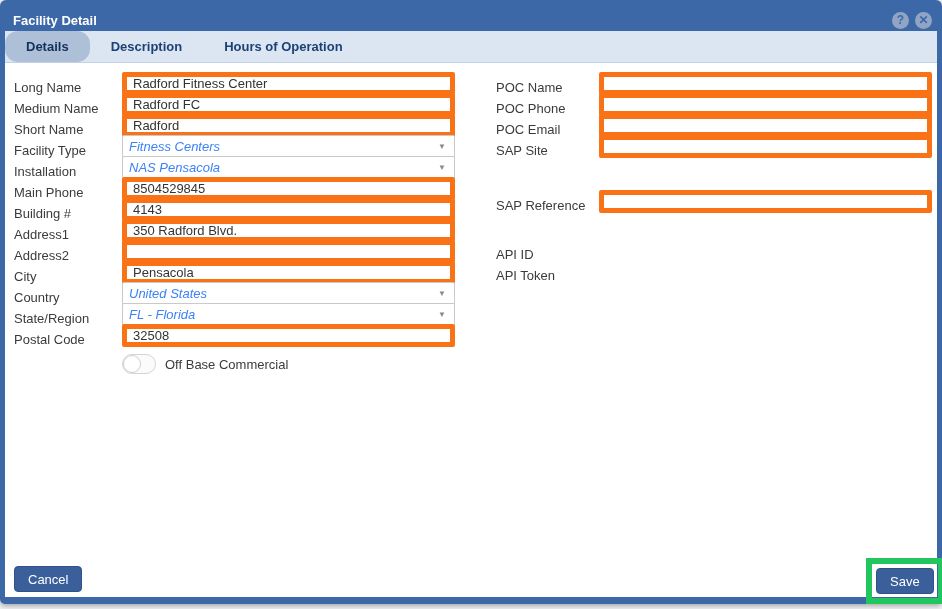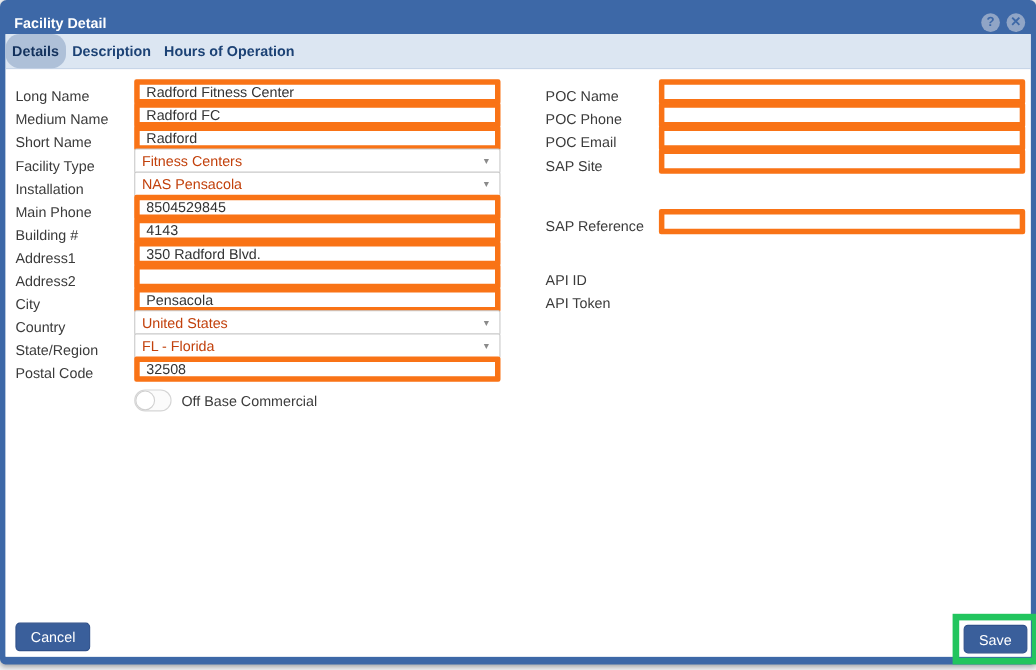--- a/index.html
+++ b/index.html
@@ -33,21 +33,21 @@
   .body {
     position: absolute; top: 31px; left: 5px; right: 5px; bottom: 7px;
     background: #fff; overflow: hidden;
   }
   .tabbar {
     height: 32px; background: #dce6f2;
     border-bottom: 1px solid #c2d1e5;
     display: flex;
   }
   .tab {
-    padding: 0 6px; line-height: 31px;
+    padding: 0 21px; line-height: 31px;
     font-weight: bold; color: #1c4275; font-size: 13px; cursor: pointer; border-radius: 13px;
   }
   .tab.active { background: #aec0d8; color: #13315c; }
   .content { position: absolute; top: 32px; left: 0; right: 0; bottom: 0; background: #fff; }
   .col { position: absolute; top: 17px; }
   .col-left  { left: 9px;   width: 441px; }
   .col-right { left: 467px; width: 436px; margin-left: 24px; }
   .form-row { display: flex; align-items: flex-end; height: 15px; margin-bottom: 6px; }
   .field-label { width: 108px; flex: none; color: #3b3b3b; }
   .col-right .field-label { width: 103px; }
@@ -56,21 +56,21 @@
     border: 5px solid #f97316; border-radius: 2px;
     padding: 0 6px; font: 13px "Liberation Sans", sans-serif;
     color: #333; outline: none; background: #fff;
   }
   .field-select {
     flex: 1; min-width: 0; height: 23px;
     border: 1px solid #c9c9c9; border-radius: 2px;
     display: flex; align-items: center; padding: 0 6px;
     cursor: pointer; background: #fff;
   }
-  .select-text { flex: 1; color: #c2410c; }
+  .select-text { flex: 1; color: #3b82f6; font-style: italic; }
   .select-arrow { font-size: 8px; color: #8a8a8a; margin-right: 2px; }
   .toggle-row { display: flex; align-items: center; margin: 4px 0 0 108px; height: 22px; }
   .toggle {
     width: 34px; height: 20px; flex: none;
     border: 1px solid #d5d5d5; border-radius: 11px;
     background: #fbfbfb; position: relative; cursor: pointer;
   }
   .knob {
     position: absolute; left: 0; top: 0;
     width: 18px; height: 18px; border: 1px solid #d0d0d0;

